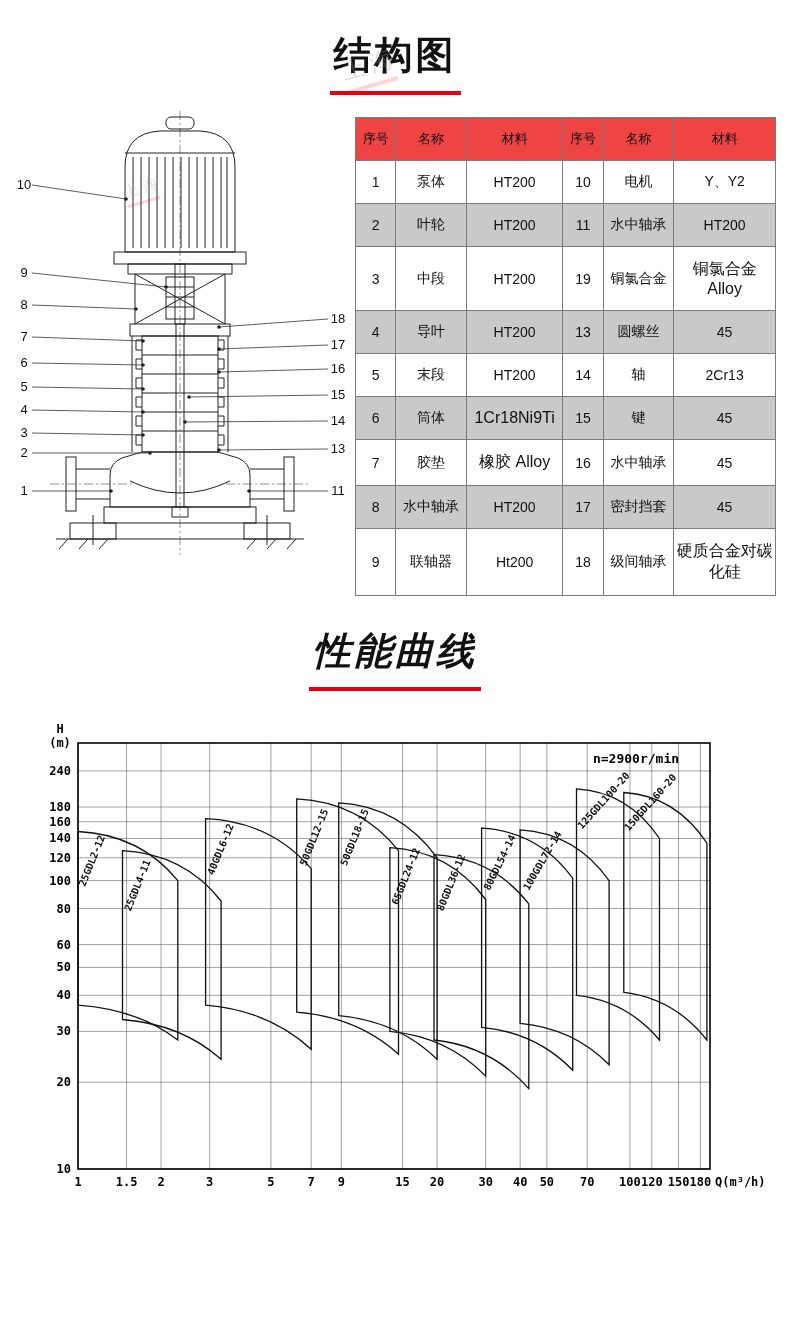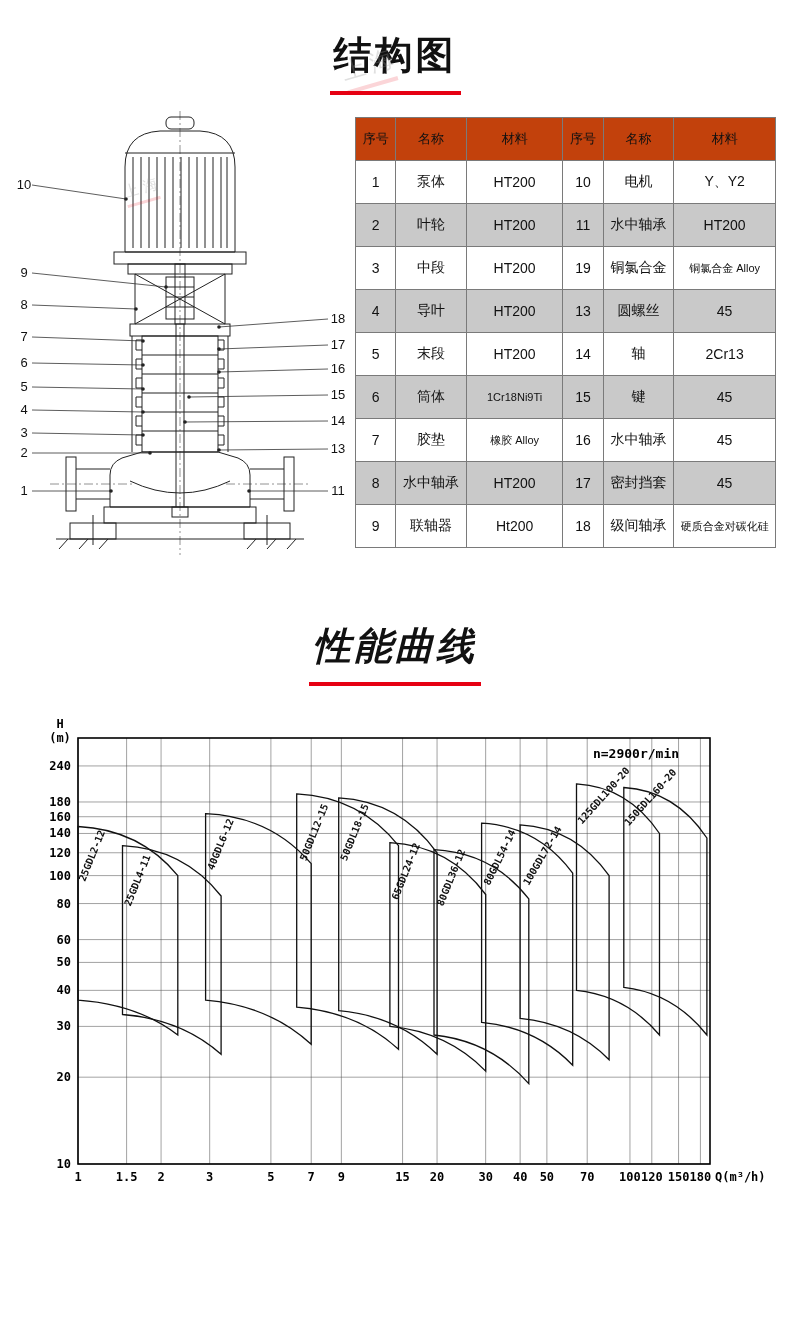--- a/index.html
+++ b/index.html
@@ -7,23 +7,23 @@
   body{width:790px;min-height:1324px;margin:0 auto;font-family:"Liberation Sans",sans-serif;color:#111;position:relative}
 
   .section-title{text-align:center;padding-top:30px}
   .section-title h1{display:inline-block;font-size:38px;font-weight:bold;letter-spacing:3px;padding:0 4px 10px;border-bottom:4px solid #e60012}
 
   .structure-row{display:flex;align-items:flex-start;padding:12px 14px 0 10px}
   .diagram-wrap{flex:0 0 345px;width:345px}
 
   .parts-table{border-collapse:collapse;margin-top:10px;flex:1;table-layout:fixed}
   .parts-table th,.parts-table td{border:1px solid #7a7a7a;text-align:center;font-size:14px;padding:12px 2px;overflow:hidden}
-  .parts-table th{background:#c2410c;font-weight:normal;font-size:13px}
+  .parts-table th{background:#ef4444;font-weight:normal;font-size:13px}
   .parts-table tr.shade td{background:#c9c9c9}
-  .parts-table td.small{font-size:11px;letter-spacing:0}
+  .parts-table td.small{font-size:16px;letter-spacing:0}
 
   .chart-wrap{padding:26px 20px 40px}
 
   
   #pump-svg g.s *{stroke:#222;fill:none;stroke-width:1}
   #pump-svg g.cls line{stroke:#777;stroke-width:0.8;stroke-dasharray:9 3 2 3;fill:none}
   #pump-svg line.leader{stroke:#333;stroke-width:0.8;fill:none}
   #pump-svg circle.dot{fill:#222;stroke:none}
   #pump-svg text.num{font:13px "Liberation Sans",sans-serif;fill:#111;stroke:none;text-anchor:middle}
 

